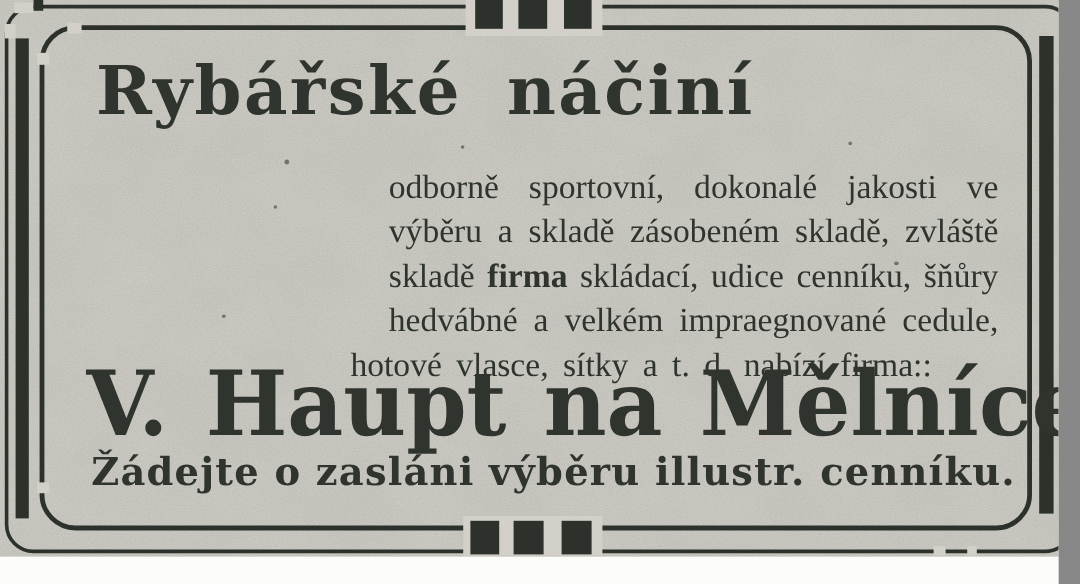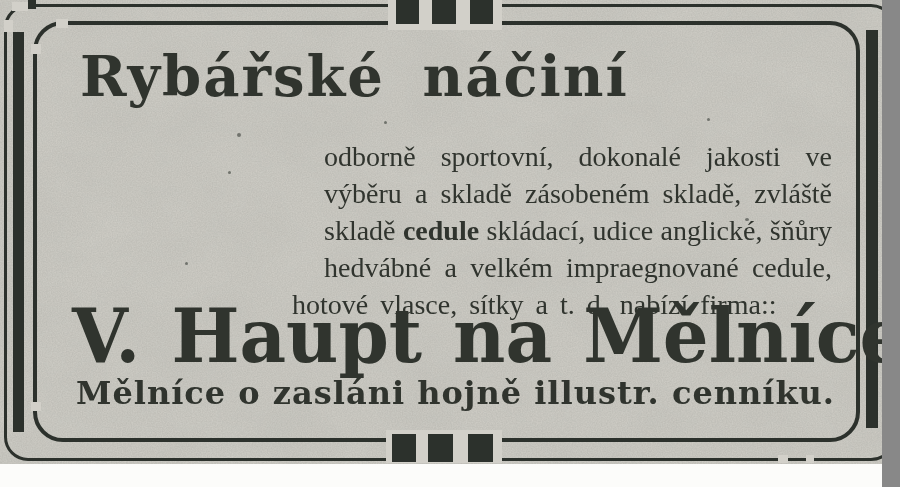--- a/index.html
+++ b/index.html
@@ -131,27 +131,27 @@
     <div class="speck" style="left:384px;top:121px;width:3px;height:3px;"></div>
     <div class="speck" style="left:707px;top:118px;width:3px;height:3px;"></div>
     <div class="speck" style="left:745px;top:218px;width:4px;height:3px;"></div>
     <div class="speck" style="left:185px;top:262px;width:3px;height:3px;"></div>
 
     <h1 class="headline">Rybářské náčiní</h1>
 
     <div class="body-copy">
       <div class="body-line"><span>odborně sportovní, dokonalé jakosti ve velkém</span></div>
       <div class="body-line"><span>výběru a skladě zásobeném skladě, zvláště vý-</span></div>
-      <div class="body-line"><span>skladě</span> <b>cedule</b> <span>skládací, udice anglické, šňůry</span></div>
+      <div class="body-line"><span>skladě</span> <b>firma</b> <span>skládací, udice cenníku, šňůry</span></div>
       <div class="body-line"><span>hedvábné a velkém impraegnované cedule,</span></div>
       <div class="body-line-flex">
         <span class="txt">hotové vlasce, sítky a t. d. nabízí firma</span>
         <span class="colons">::</span>
       </div>
     </div>
 
     <h2 class="company">V. Haupt na Mělníce.</h2>
 
-    <div class="footer-line">Mělníce o zasláni hojně illustr. cenníku.</div>
+    <div class="footer-line">Žádejte o zasláni výběru illustr. cenníku.</div>
   </div>
 
   <div class="bottom-margin"></div>
 </div>
 
 </body></html>

